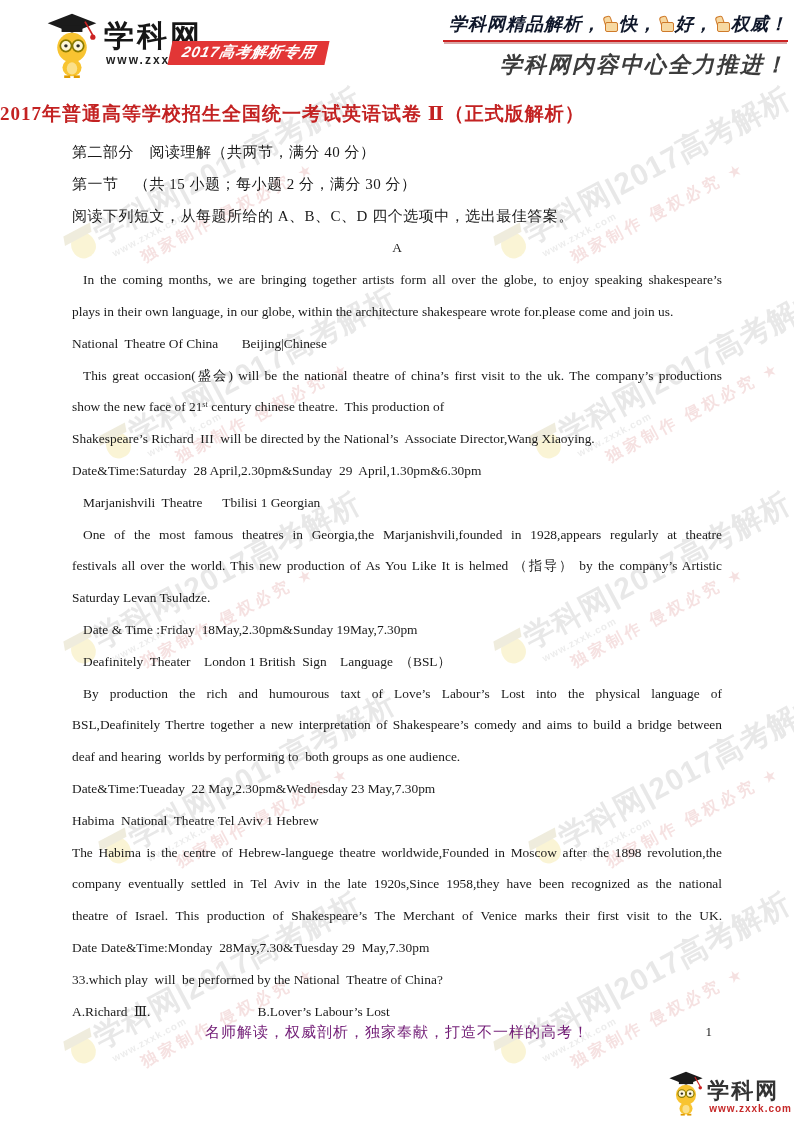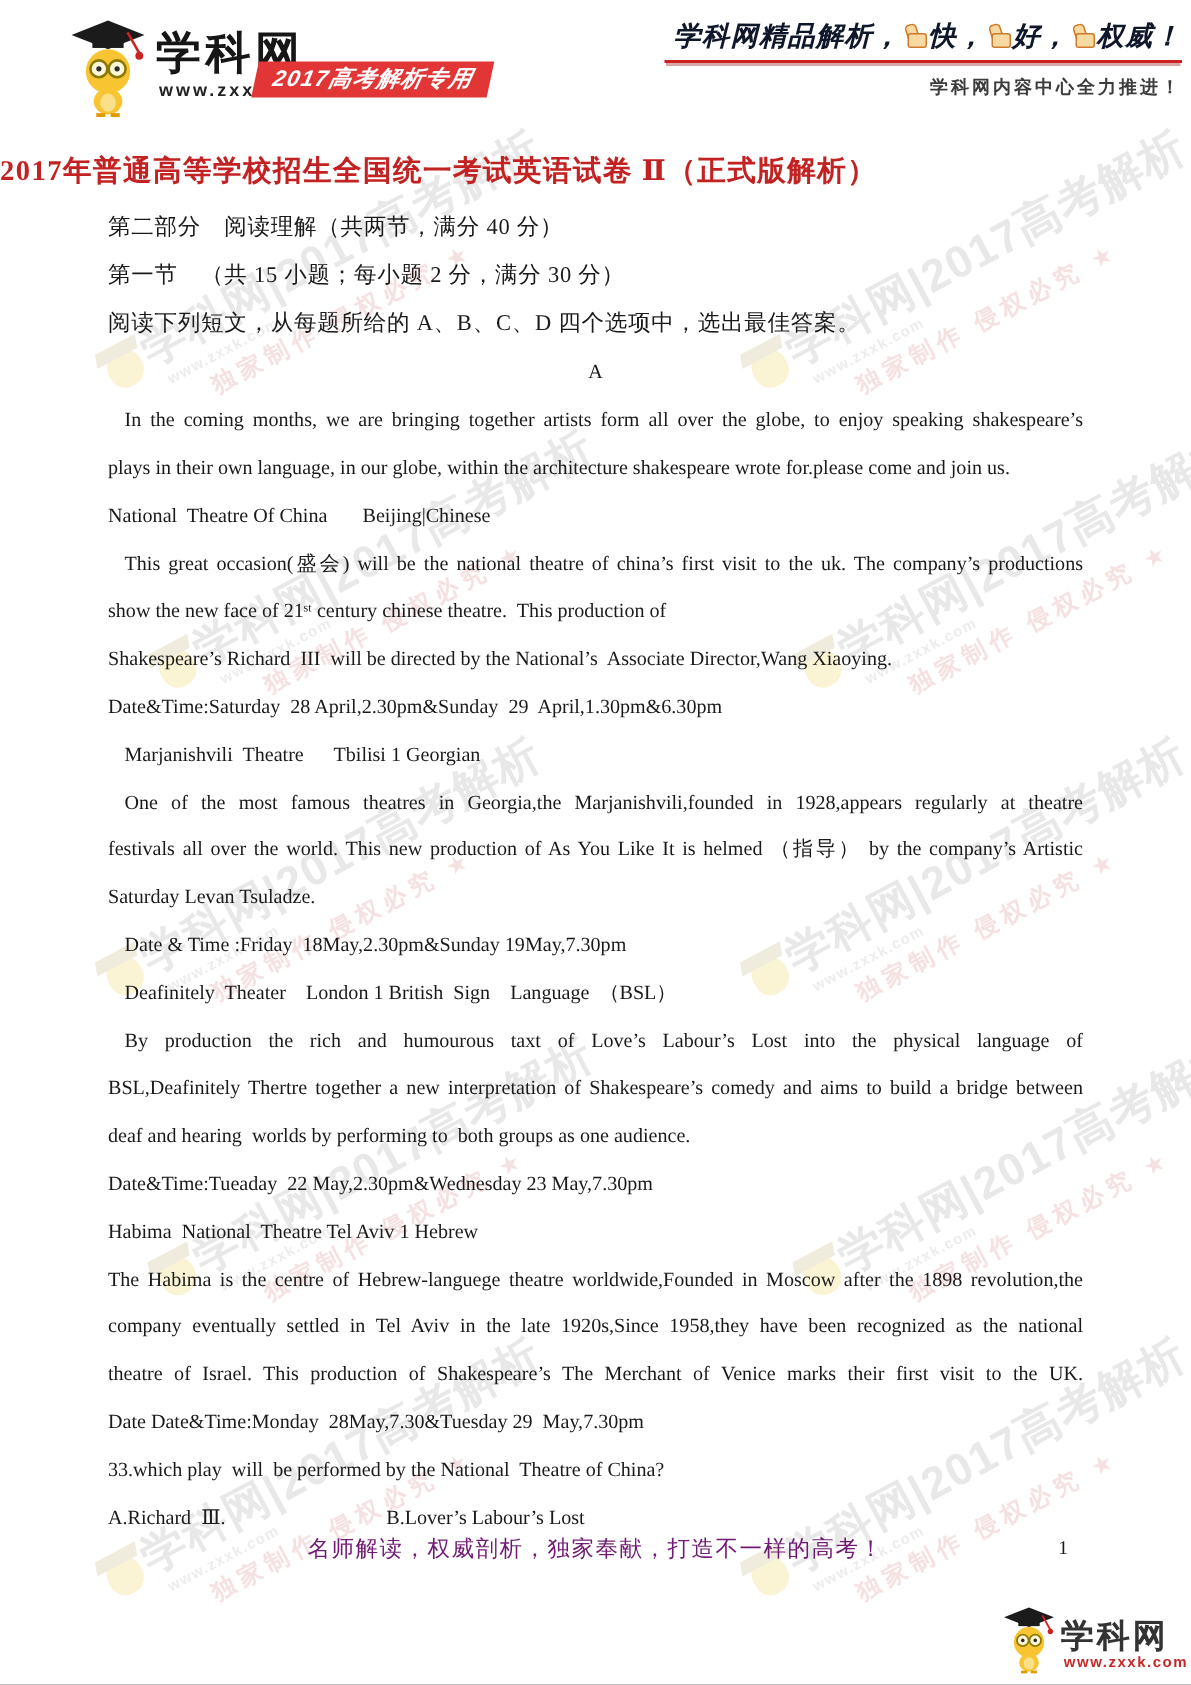--- a/index.html
+++ b/index.html
@@ -41,21 +41,21 @@
   .slogan-main {
     color:#0f172a; font-size:18px; font-weight:900; font-style:italic; letter-spacing:1px;
     border-bottom:2px solid #cc2222; box-shadow:0 3px 0 -1px rgba(170,60,60,.45);
     padding-bottom:4px; display:block; white-space:nowrap;
   }
   .thumb { display:inline-block; width:16px; height:15px; position:relative; margin:0 1px; vertical-align:-2px; }
   .thumb::before { content:""; position:absolute; left:2px; top:-1px; width:6px; height:9px;
     background:#f7d9a2; border:1px solid #cf7a2a; border-radius:3px 3px 1px 1px; transform:rotate(-18deg); }
   .thumb::after { content:""; position:absolute; left:3px; bottom:0; width:11px; height:8px;
     background:#f7d9a2; border:1px solid #cf7a2a; border-radius:2px; }
-  .slogan-sub { display:block; margin-top:8px; color:#3c3c3c; font-size:12px; font-weight:700; letter-spacing:2px; }
+  .slogan-sub { display:block; margin-top:8px; color:#3c3c3c; font-size:22px; font-weight:700; letter-spacing:2px;font-style:italic; }
 
   
   .doc-title {
     position:absolute; left:0; right:0; top:101px; z-index:1; text-align:left;
     color:#c32222; font-size:19px; font-weight:bold; letter-spacing:1px;
   }
 
   
   .body-lines { position:absolute; left:72px; width:650px; top:137px; z-index:1; }
   .line { height:31.8px; line-height:31.8px; overflow:hidden; font-size:13.4px;

